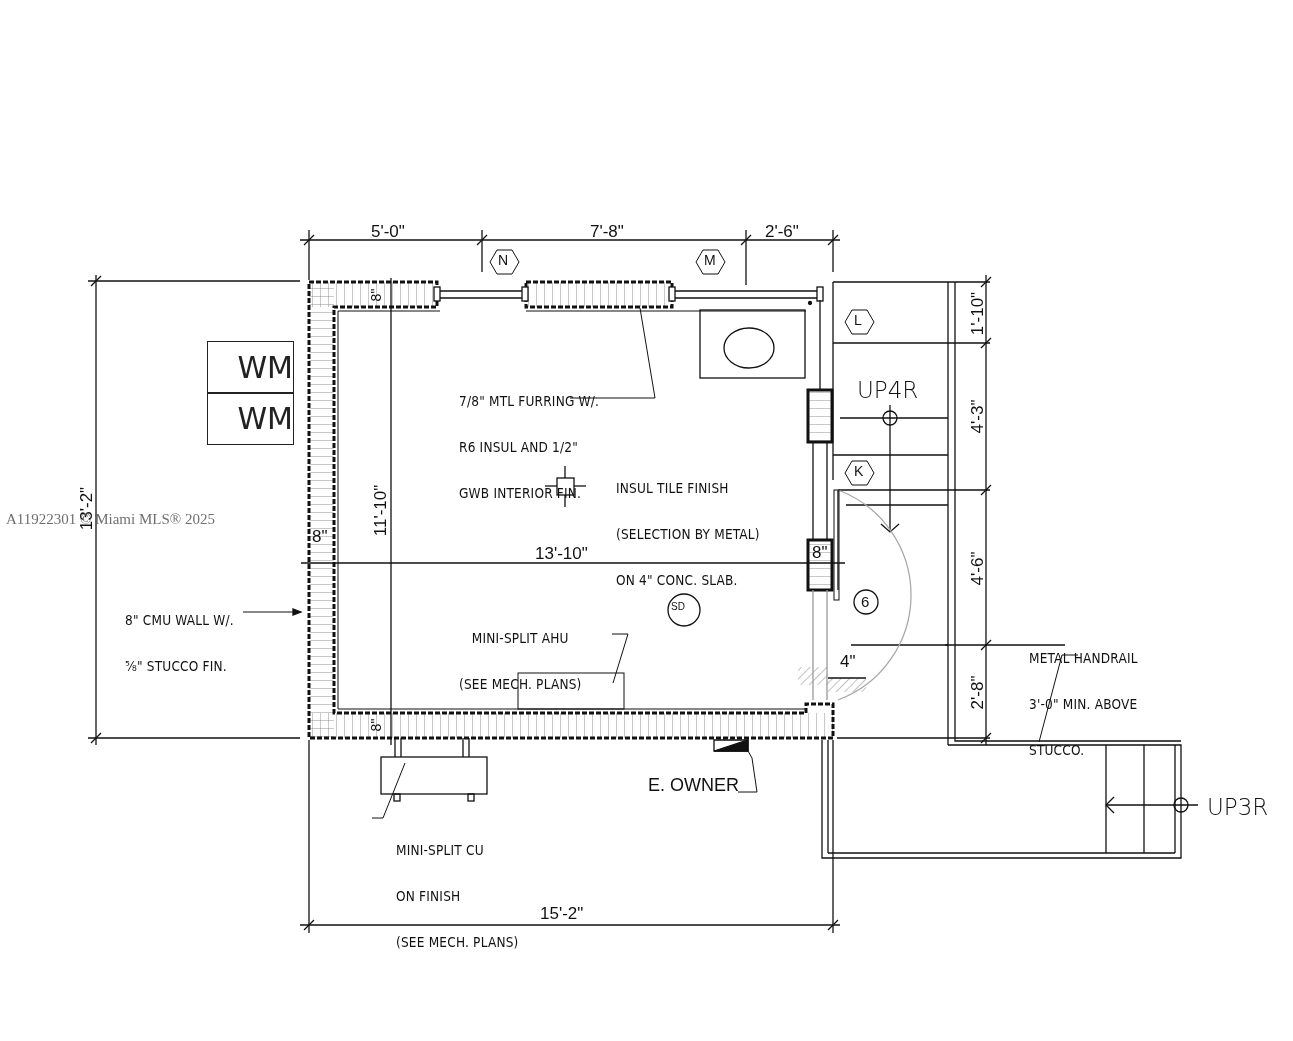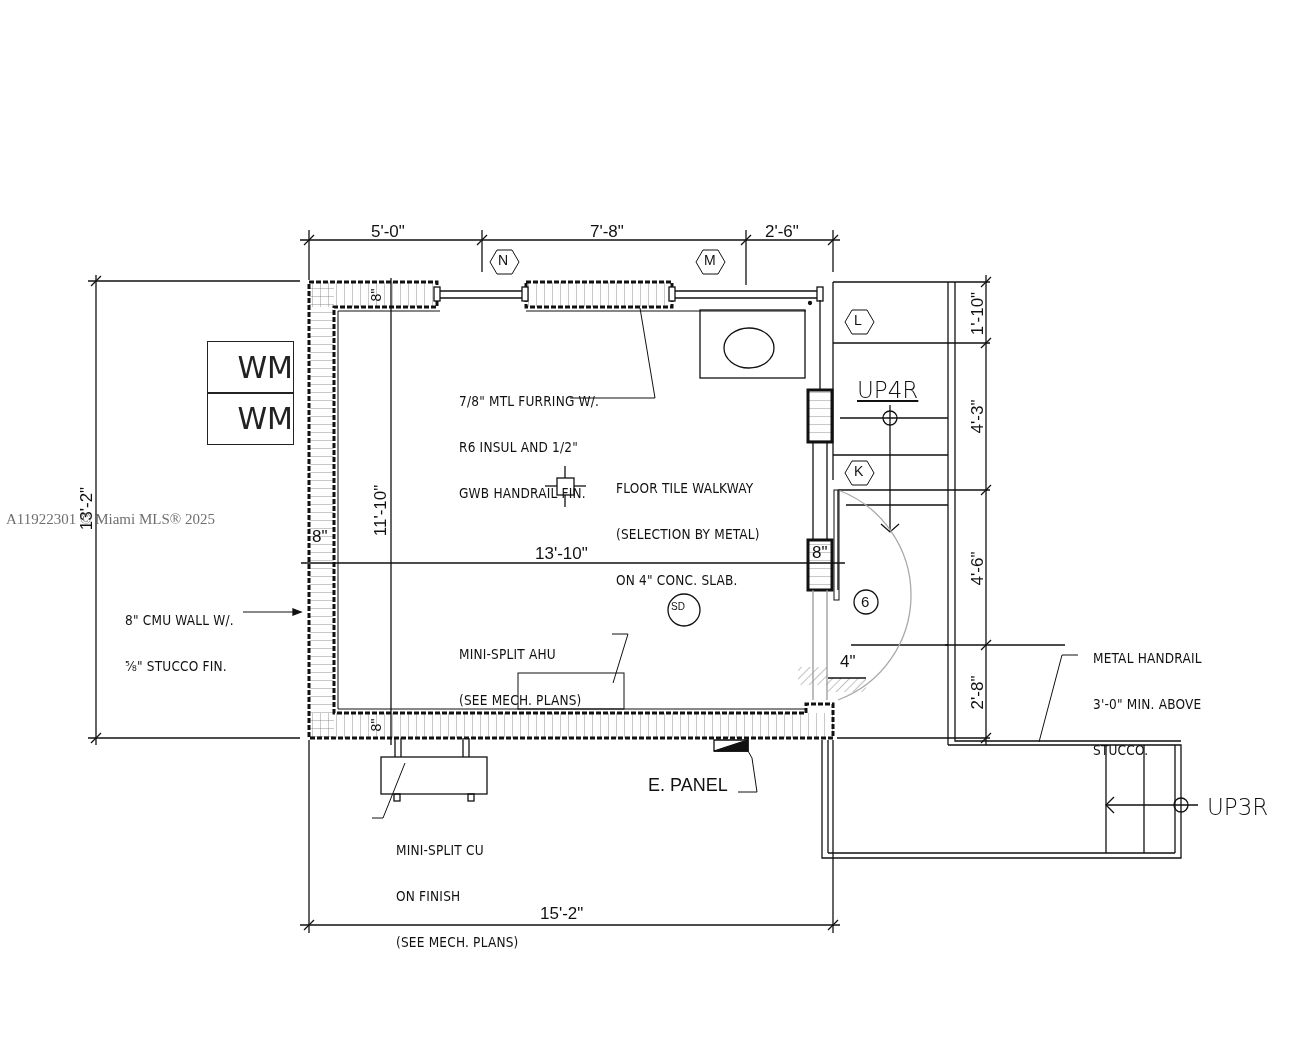--- a/index.html
+++ b/index.html
@@ -219,46 +219,46 @@
 <span class="lbl dim vert" style="left:370px;top:288px;font-size:14px;">8"</span>
 <span class="lbl dim vert" style="left:370px;top:718px;font-size:14px;">8"</span>
 <span class="lbl dim" style="left:840px;top:653px;">4"</span>
 
 <span class="lbl dim" style="left:861px;top:594px;font-size:15px;">6</span>
 <span class="lbl dim" style="left:671px;top:602px;font-size:10px;">SD</span>
 
 <div class="wm" style="left:207px;top:341px;width:87px;height:53px;line-height:51px;">WM</div>
 <div class="wm" style="left:207px;top:392px;width:87px;height:53px;line-height:51px;">WM</div>
 
-<span class="lbl big" style="left:857px;top:379px;text-decoration:underline;">UP4R</span>
+<span class="lbl big" style="left:857px;top:379px;">UP4R</span>
 <span class="lbl big" style="left:1207px;top:796px;">UP3R</span>
 
 <div class="lbl note" style="left:459px;top:365px;">
   <div>7/8" MTL FURRING W/.</div>
   <div>R6 INSUL AND 1/2"</div>
-  <div>GWB HANDRAIL FIN.</div>
+  <div>GWB INTERIOR FIN.</div>
 </div>
 <div class="lbl note" style="left:616px;top:452px;">
-  <div>FLOOR TILE WALKWAY</div>
+  <div>INSUL TILE FINISH</div>
   <div>(SELECTION BY METAL)</div>
   <div>ON 4" CONC. SLAB.</div>
 </div>
 <div class="lbl note" style="left:125px;top:584px;">
   <div>8" CMU WALL W/.</div>
   <div>⅝" STUCCO FIN.</div>
 </div>
-<div class="lbl note" style="left:459px;top:618px;">
+<div class="lbl note" style="left:459px;top:602px;text-align:center;">
   <div>MINI-SPLIT AHU</div>
   <div>(SEE MECH. PLANS)</div>
 </div>
 <div class="lbl note" style="left:396px;top:814px;">
   <div>MINI-SPLIT CU</div>
   <div>ON FINISH</div>
   <div>(SEE MECH. PLANS)</div>
 </div>
-<span class="lbl dim" style="left:648px;top:776px;font-size:18px;">E. PANEL</span>
-<div class="lbl note" style="left:1093px;top:622px;">
+<span class="lbl dim" style="left:648px;top:776px;font-size:18px;">E. OWNER</span>
+<div class="lbl note" style="left:1029px;top:622px;">
   <div>METAL HANDRAIL</div>
   <div>3'-0" MIN. ABOVE</div>
   <div>STUCCO.</div>
 </div>
 
 <span class="watermark">A11922301 © Miami MLS® 2025</span>
 
 </body></html>

